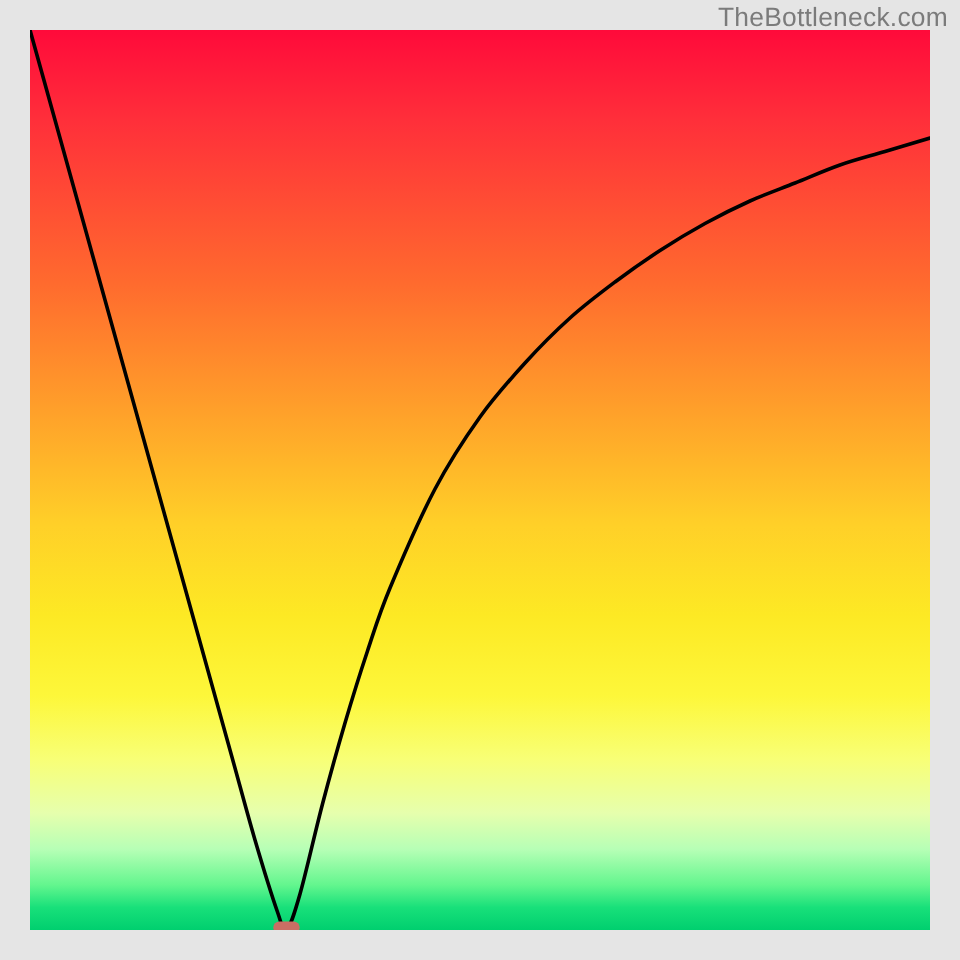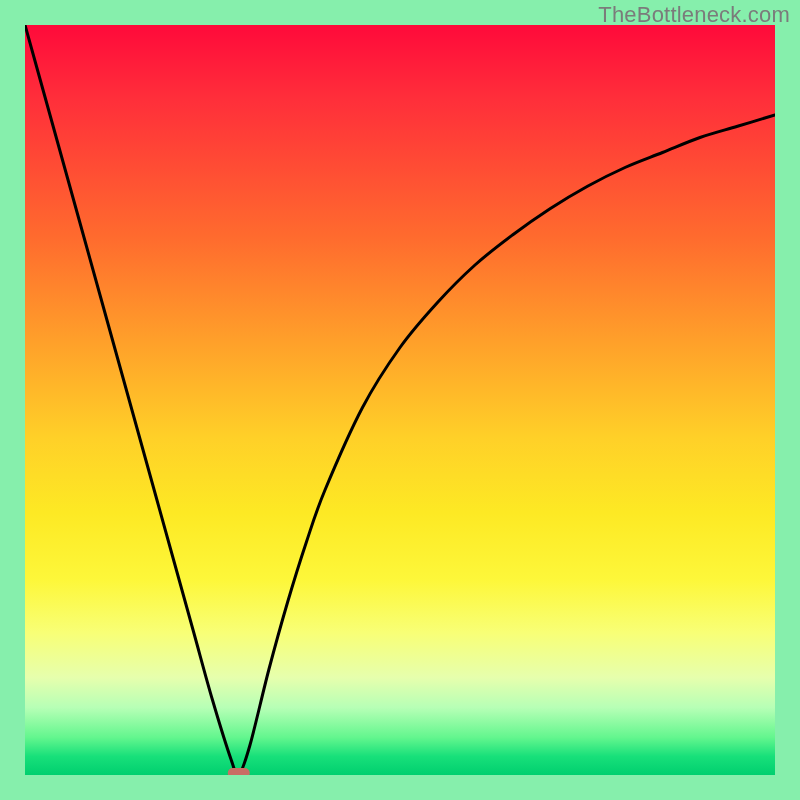--- a/index.html
+++ b/index.html
@@ -10,21 +10,21 @@
     background: #000;
     overflow: hidden;
     font-family: Arial, Helvetica, sans-serif;
   }
   .frame {
     position: absolute;
     left: 0;
     top: 0;
     width: 800px;
     height: 800px;
-    background: #86efac;
+    background: #e5e5e5;
     text-align: right;
   }
   .plot-area {
     position: absolute;
     left: 25px;
     top: 25px;
     width: 750px;
     height: 750px;
     overflow: hidden;
   }

